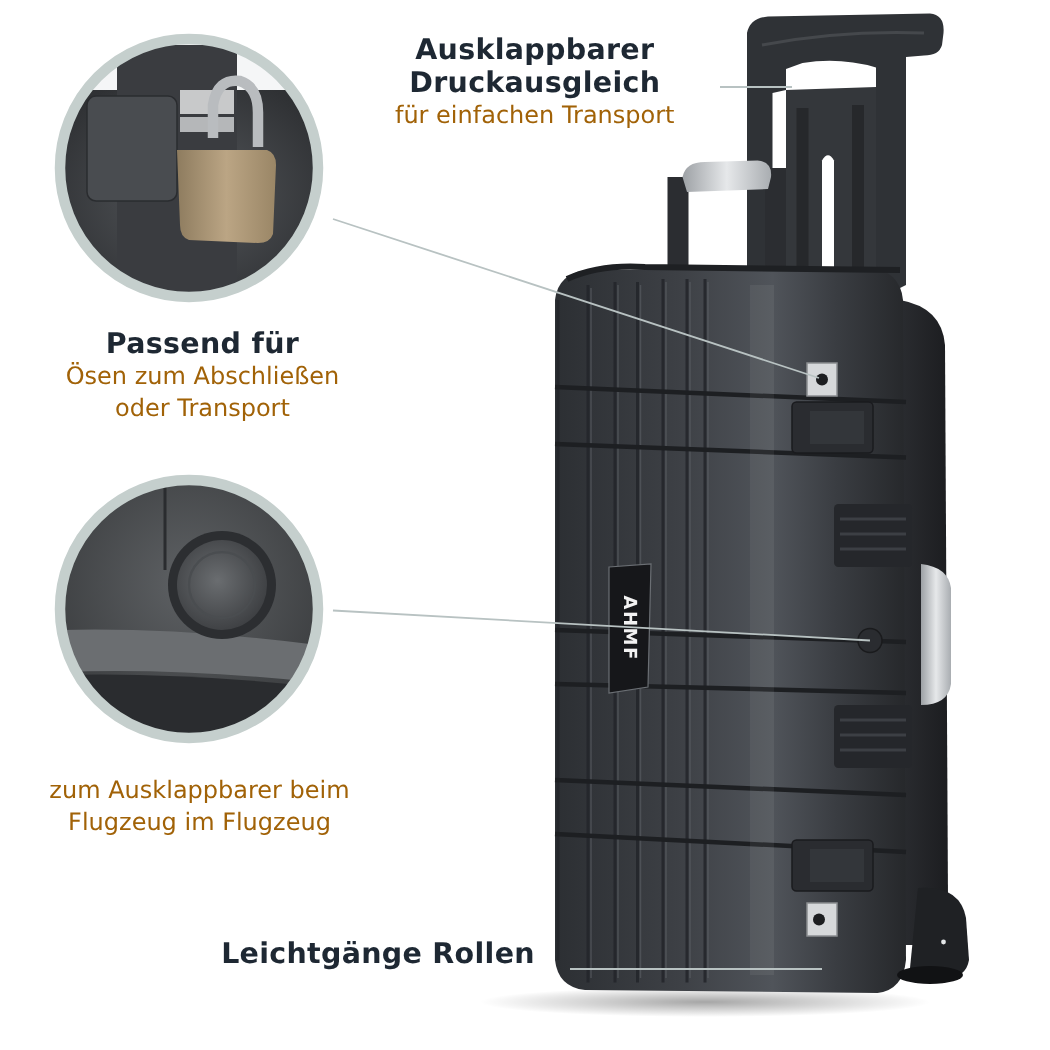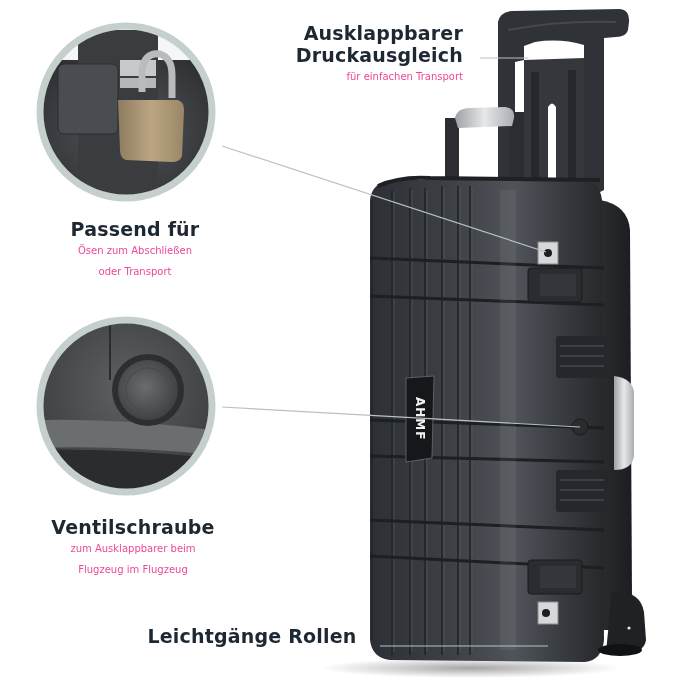--- a/index.html
+++ b/index.html
@@ -1,21 +1,21 @@
 <!DOCTYPE html>
 <html><head>
   <meta charset="utf-8">
   <style>
     html, body { margin: 0; padding: 0; background: #ffffff; }
     body { width: 700px; height: 700px; position: relative; overflow: hidden; font-family: "DejaVu Sans", sans-serif; }
     .stage { position: absolute; left: 0; top: 0; width: 700px; height: 700px; background: #ffffff; }
     .label { position: absolute; text-align: center; color: #1f2a36; }
     .label .title { font-weight: bold; font-size: 19px; line-height: 22px; letter-spacing: 0.2px; color: #1e2833; display: block; }
-    .label .sub { font-size: 10px; line-height: 21px; color: #ec4899; display: block; }
-    .label.right { text-align: right; }
+    .label .sub { font-size: 16px; line-height: 21px; color: #a16207; display: block; }
+    .label.right { }
     svg { position: absolute; left: 0; top: 0; }
   </style>
 </head>
 <body>
 
 <div class="stage">
 
   <svg width="700" height="700" viewBox="0 0 700 700">
     <defs>
       <linearGradient id="caseGrad" x1="0" y1="0" x2="1" y2="0">
@@ -200,21 +200,20 @@
     <span class="sub">für einfachen Transport</span>
   </div>
 
   <div class="label" style="left:10px; top:218px; width:250px;">
     <span class="title">Passend für</span>
     <span class="sub">Ösen zum Abschließen</span>
     <span class="sub">oder Transport</span>
   </div>
 
   <div class="label" style="left:0px; top:516px; width:266px;">
-    <span class="title">Ventilschraube</span>
     <span class="sub">zum Ausklappbarer beim</span>
     <span class="sub">Flugzeug im Flugzeug</span>
   </div>
 
   <div class="label" style="left:132px; top:625px; width:240px;">
     <span class="title">Leichtgänge Rollen</span>
   </div>
 
 </div>
 

